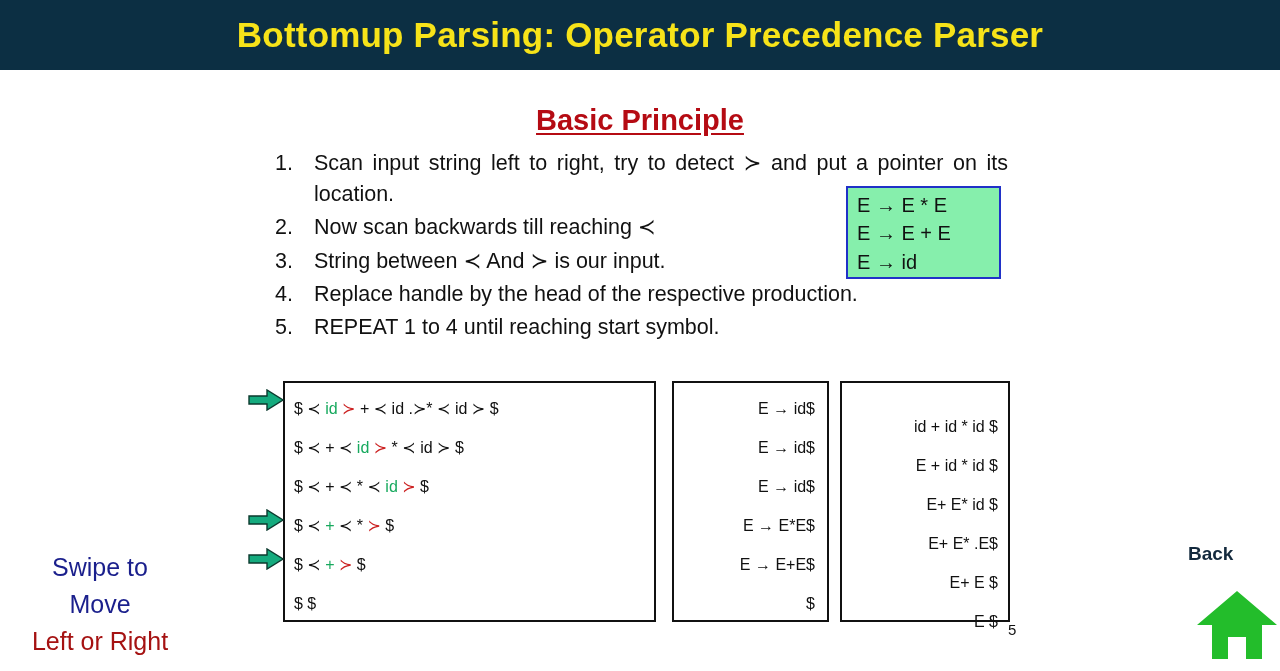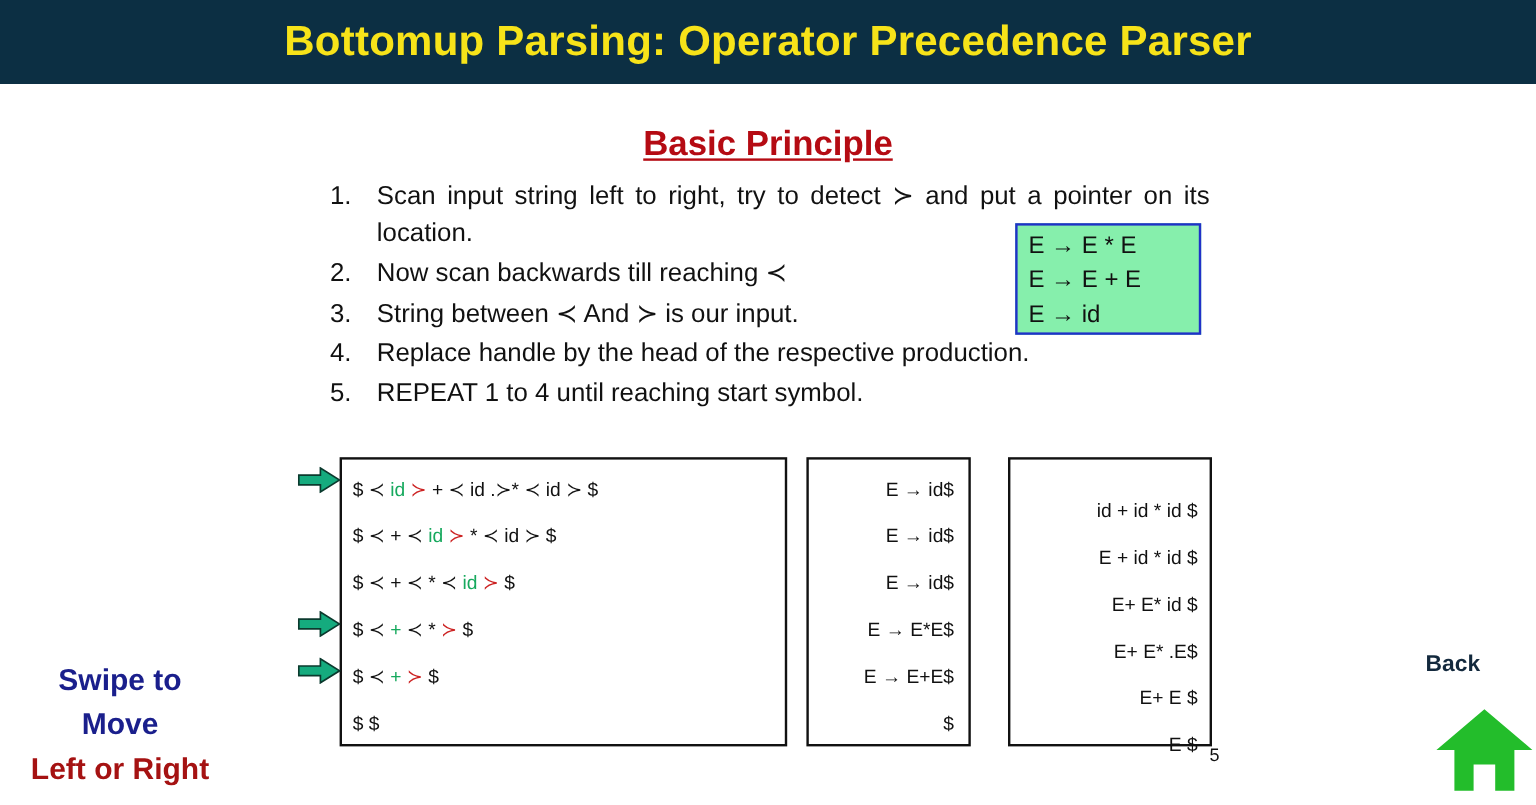--- a/index.html
+++ b/index.html
@@ -107,21 +107,21 @@
   #panel-stack {
     left: 283px;
     top: 381px;
     width: 373px;
     height: 241px;
     padding: 6px 10px 0 9px;
   }
   #panel-production {
     left: 672px;
     top: 381px;
-    width: 137px;
+    width: 157px;
     height: 241px;
     padding: 6px 12px 0 6px;
     text-align: right;
   }
   #panel-input {
     left: 840px;
     top: 381px;
     width: 170px;
     height: 241px;
     padding: 24px 10px 0 6px;
@@ -147,21 +147,21 @@
   #arrow-row5 { left: 248px; top: 548px; }
 
   
   #swipe-hint {
     position: absolute;
     left: 10px;
     top: 549px;
     width: 180px;
     text-align: center;
     font-size: 25px;
-    font-weight: bold;
+    font-weight: normal;
     line-height: 1.47;
     color: #1a1f8c;
   }
   #swipe-hint .line3 { color: #a51212; }
 
   
   #back-label {
     position: absolute;
     left: 1188px;
     top: 543px;

